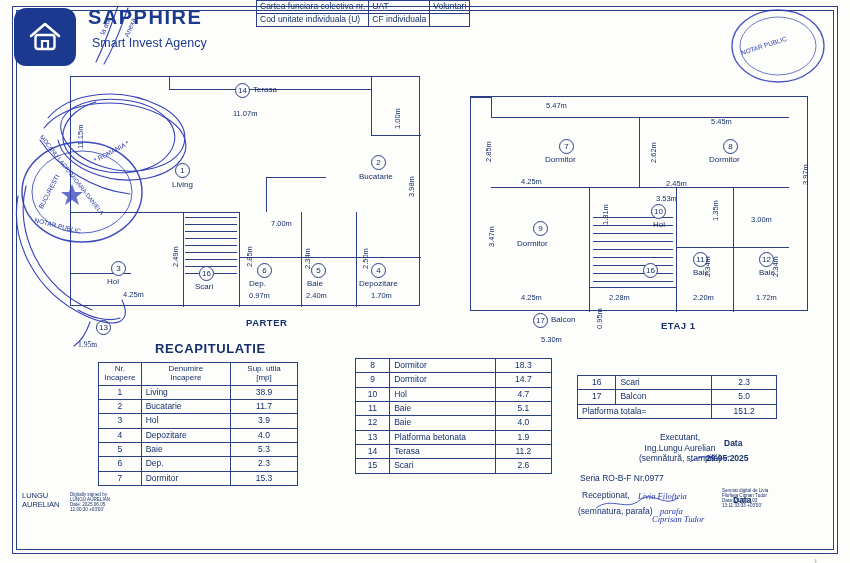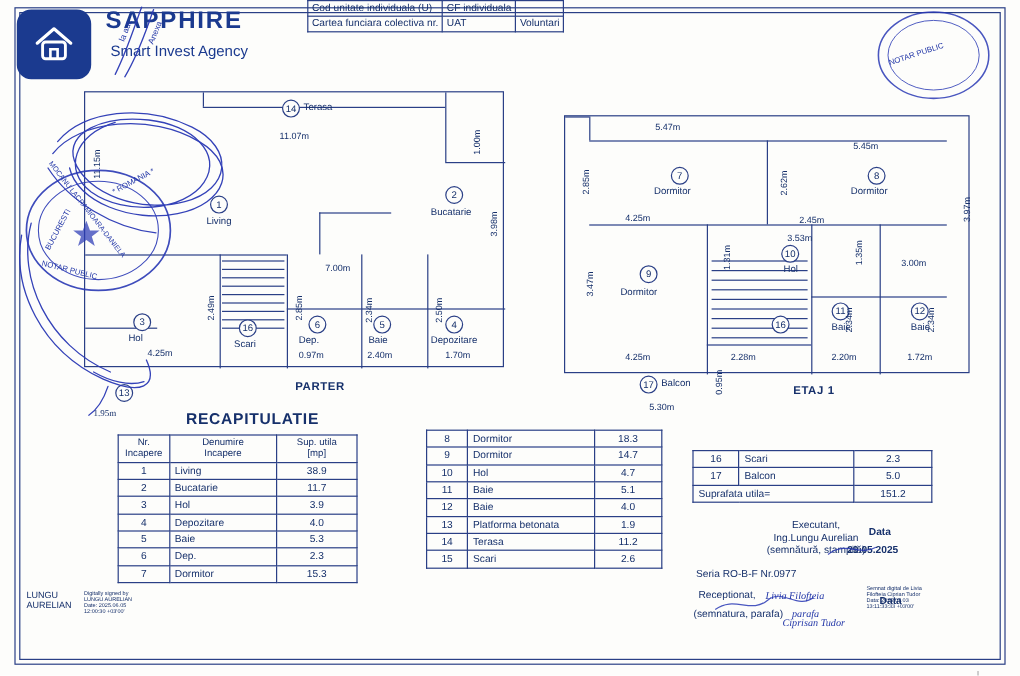--- a/index.html
+++ b/index.html
@@ -157,28 +157,28 @@
     </svg>
   </div>
   <div class="brand-title">SAPPHIRE</div>
   <div class="brand-sub">Smart Invest Agency</div>
 
   <div class="hdr-title">Scara 1:100</div>
 
   <table class="hdr-table">
     <tbody>
     <tr>
+      <td>Cartea funciara colectiva nr.</td>
+      <td>UAT</td>
+      <td>Voluntari</td>
+    </tr>
+    <tr>
       <td>Cod unitate individuala (U)</td>
       <td>CF individuala</td>
       <td></td>
-    </tr>
-    <tr>
-      <td>Cartea funciara colectiva nr.</td>
-      <td>UAT</td>
-      <td>Voluntari</td>
     </tr>
   </tbody>
     </table>
 
   <div class="plan" style="left:70px; top:76px; width:350px; height:230px;">
 
     <div class="wall" style="left:0;top:135px;width:168px;height:1.4px;"></div>
     <div class="wall" style="left:168px;top:135px;width:1.4px;height:95px;"></div>
     <div class="wall" style="left:230px;top:135px;width:1.4px;height:95px;"></div>
     <div class="wall" style="left:168px;top:180px;width:182px;height:1.4px;"></div>
@@ -416,21 +416,21 @@
           <td class="c" style="width:38px;">16</td>
           <td style="width:95px;">Scari</td>
           <td class="c" style="width:64px;">2.3</td>
         </tr>
     <tr>
           <td class="c">17</td>
           <td>Balcon</td>
           <td class="c">5.0</td>
         </tr>
     <tr>
-          <td colspan="2">Suprafata utila=</td>
+          <td colspan="2">Platforma totala=</td>
           <td class="c">151.2</td>
         </tr>
   </tbody>
     </table>
 
   <div class="sig" style="left:585px; top:432px; width:190px; text-align:center;">
     <div>Executant,</div>
     <div>Ing.Lungu Aurelian</div>
     <div>(semnătură, stampilă)</div>
   </div>

